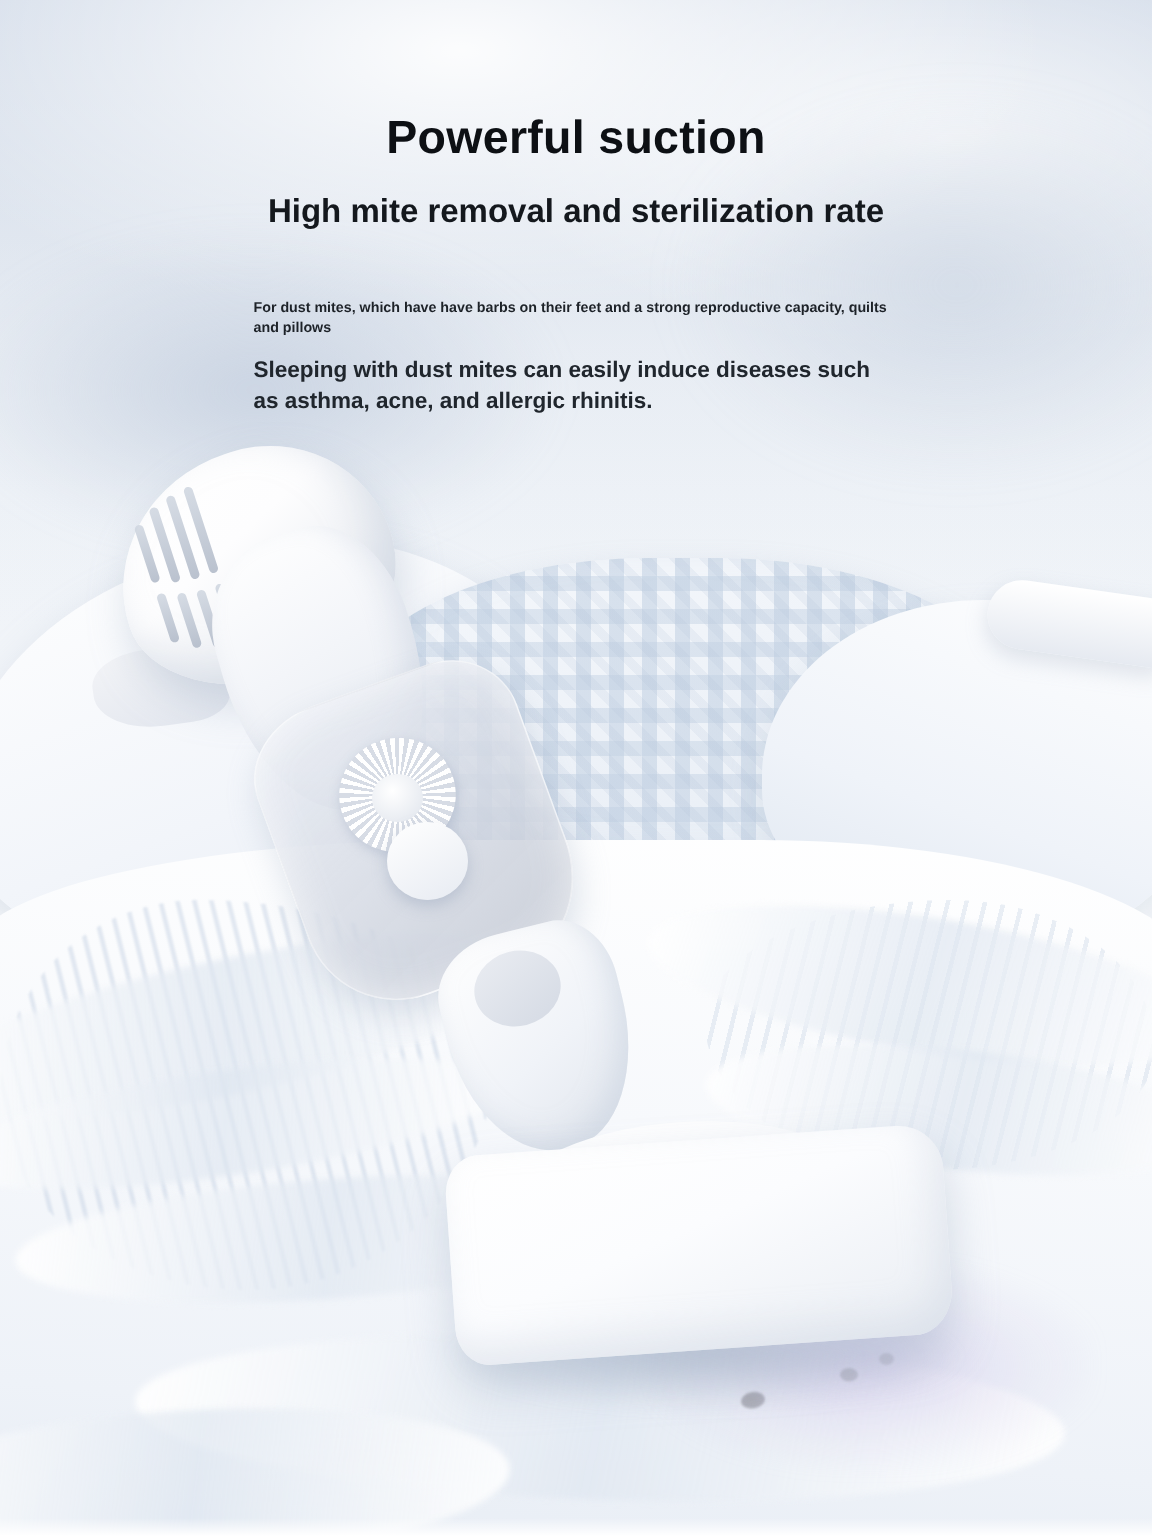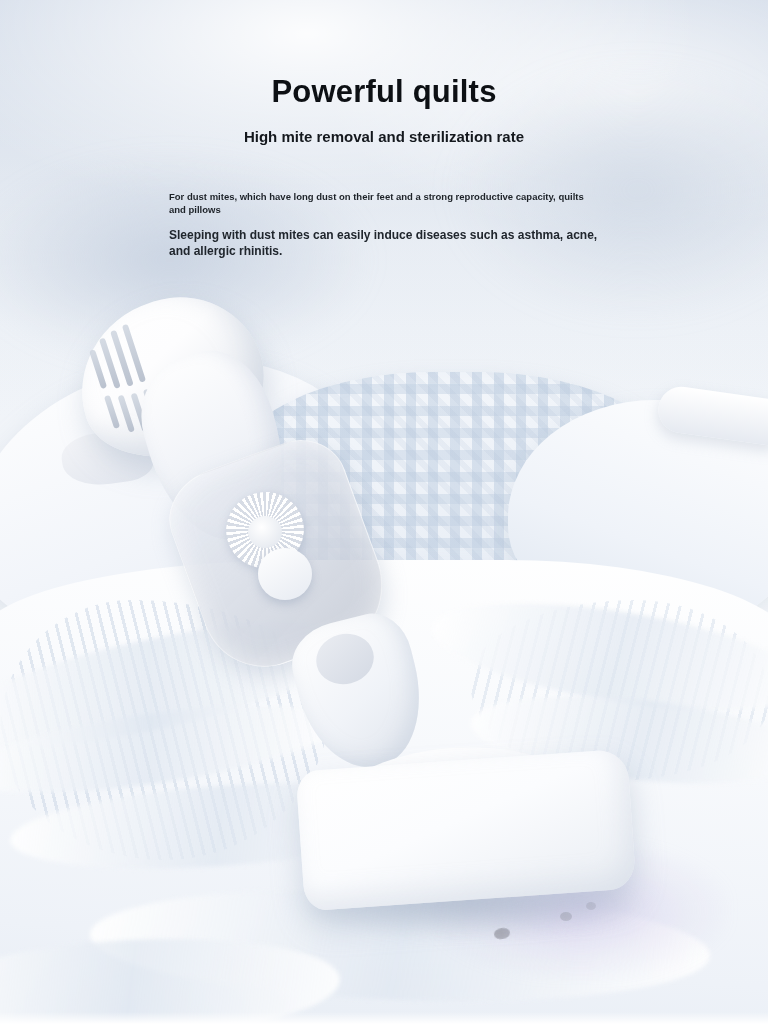--- a/index.html
+++ b/index.html
@@ -285,21 +285,21 @@
   .title {
     margin: 0;
     padding-top: 74px;
     font-size: 31px;
     font-weight: 700;
     letter-spacing: 0.2px;
     color: #0d1014;
   }
   .subtitle {
     margin: 18px 0 0 0;
-    font-size: 15px;
+    font-size: 22px;
     font-weight: 700;
     color: #14181d;
   }
   .body-wrap {
     margin: 46px auto 0 auto;
     width: 430px;
     text-align: left;
   }
   .lead {
     margin: 0;
@@ -310,21 +310,21 @@
   }
   .emph {
     margin: 12px 0 0 0;
     font-size: 15px;
     font-weight: 600;
     color: #0d1014;
     letter-spacing: -0.1px;
   }
   .note {
     margin: 10px 0 0 0;
-    font-size: 12px;
+    font-size: 15px;
     line-height: 1.4;
     color: #20262d;
     font-weight: 600;
   }
   .bottom-edge {
     position: absolute;
     left: 0; bottom: 0;
     width: 768px; height: 12px;
     background: linear-gradient(180deg, rgba(255,255,255,0) 0%, #ffffff 100%);
   }
@@ -387,22 +387,22 @@
 
     <div class="head-shadow"></div>
     <div class="head-top"></div>
     <div class="head">
       
       
     </div>
   </div>
 
   <div class="copy">
-    <h1 class="title">Powerful quilts</h1>
+    <h1 class="title">Powerful suction</h1>
     <h2 class="subtitle">High mite removal and sterilization rate</h2>
     <div class="body-wrap">
-      <p class="lead">For dust mites, which have long dust on their feet and a strong reproductive capacity, quilts and pillows</p>
+      <p class="lead">For dust mites, which have have barbs on their feet and a strong reproductive capacity, quilts and pillows</p>
       <p class="note">Sleeping with dust mites can easily induce diseases such as asthma, acne, and allergic rhinitis.</p>
     </div>
   </div>
 
   <div class="bottom-edge"></div>
 </div>
 
 </body></html>

